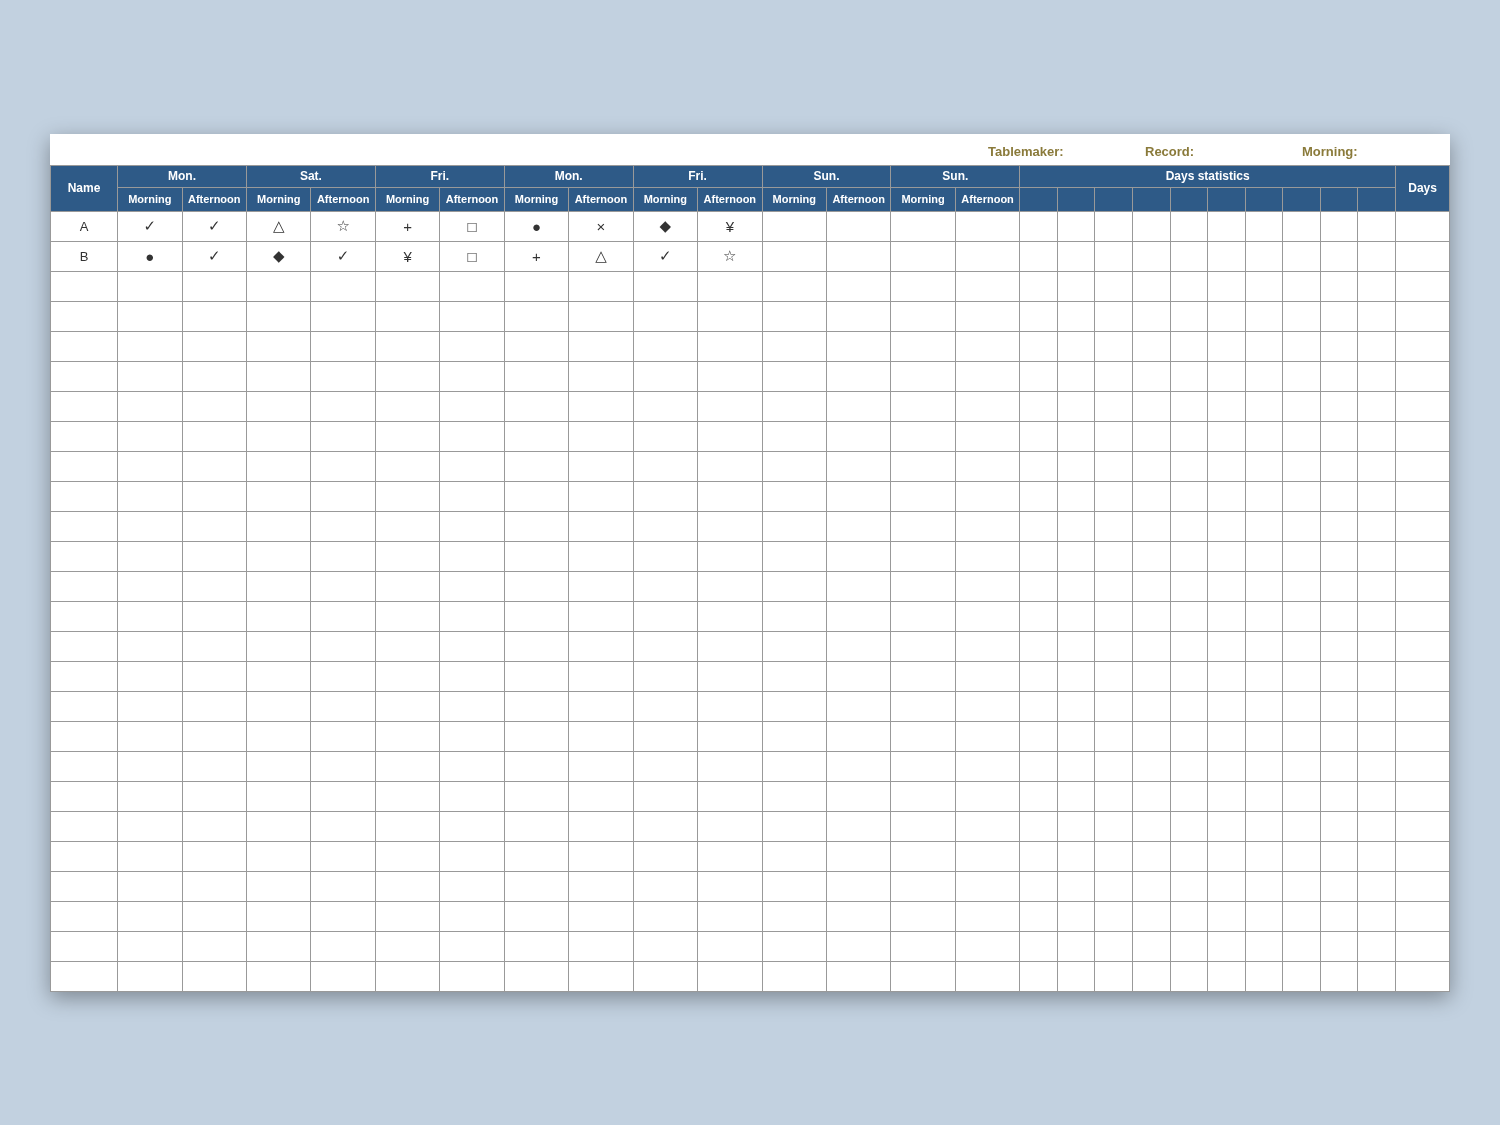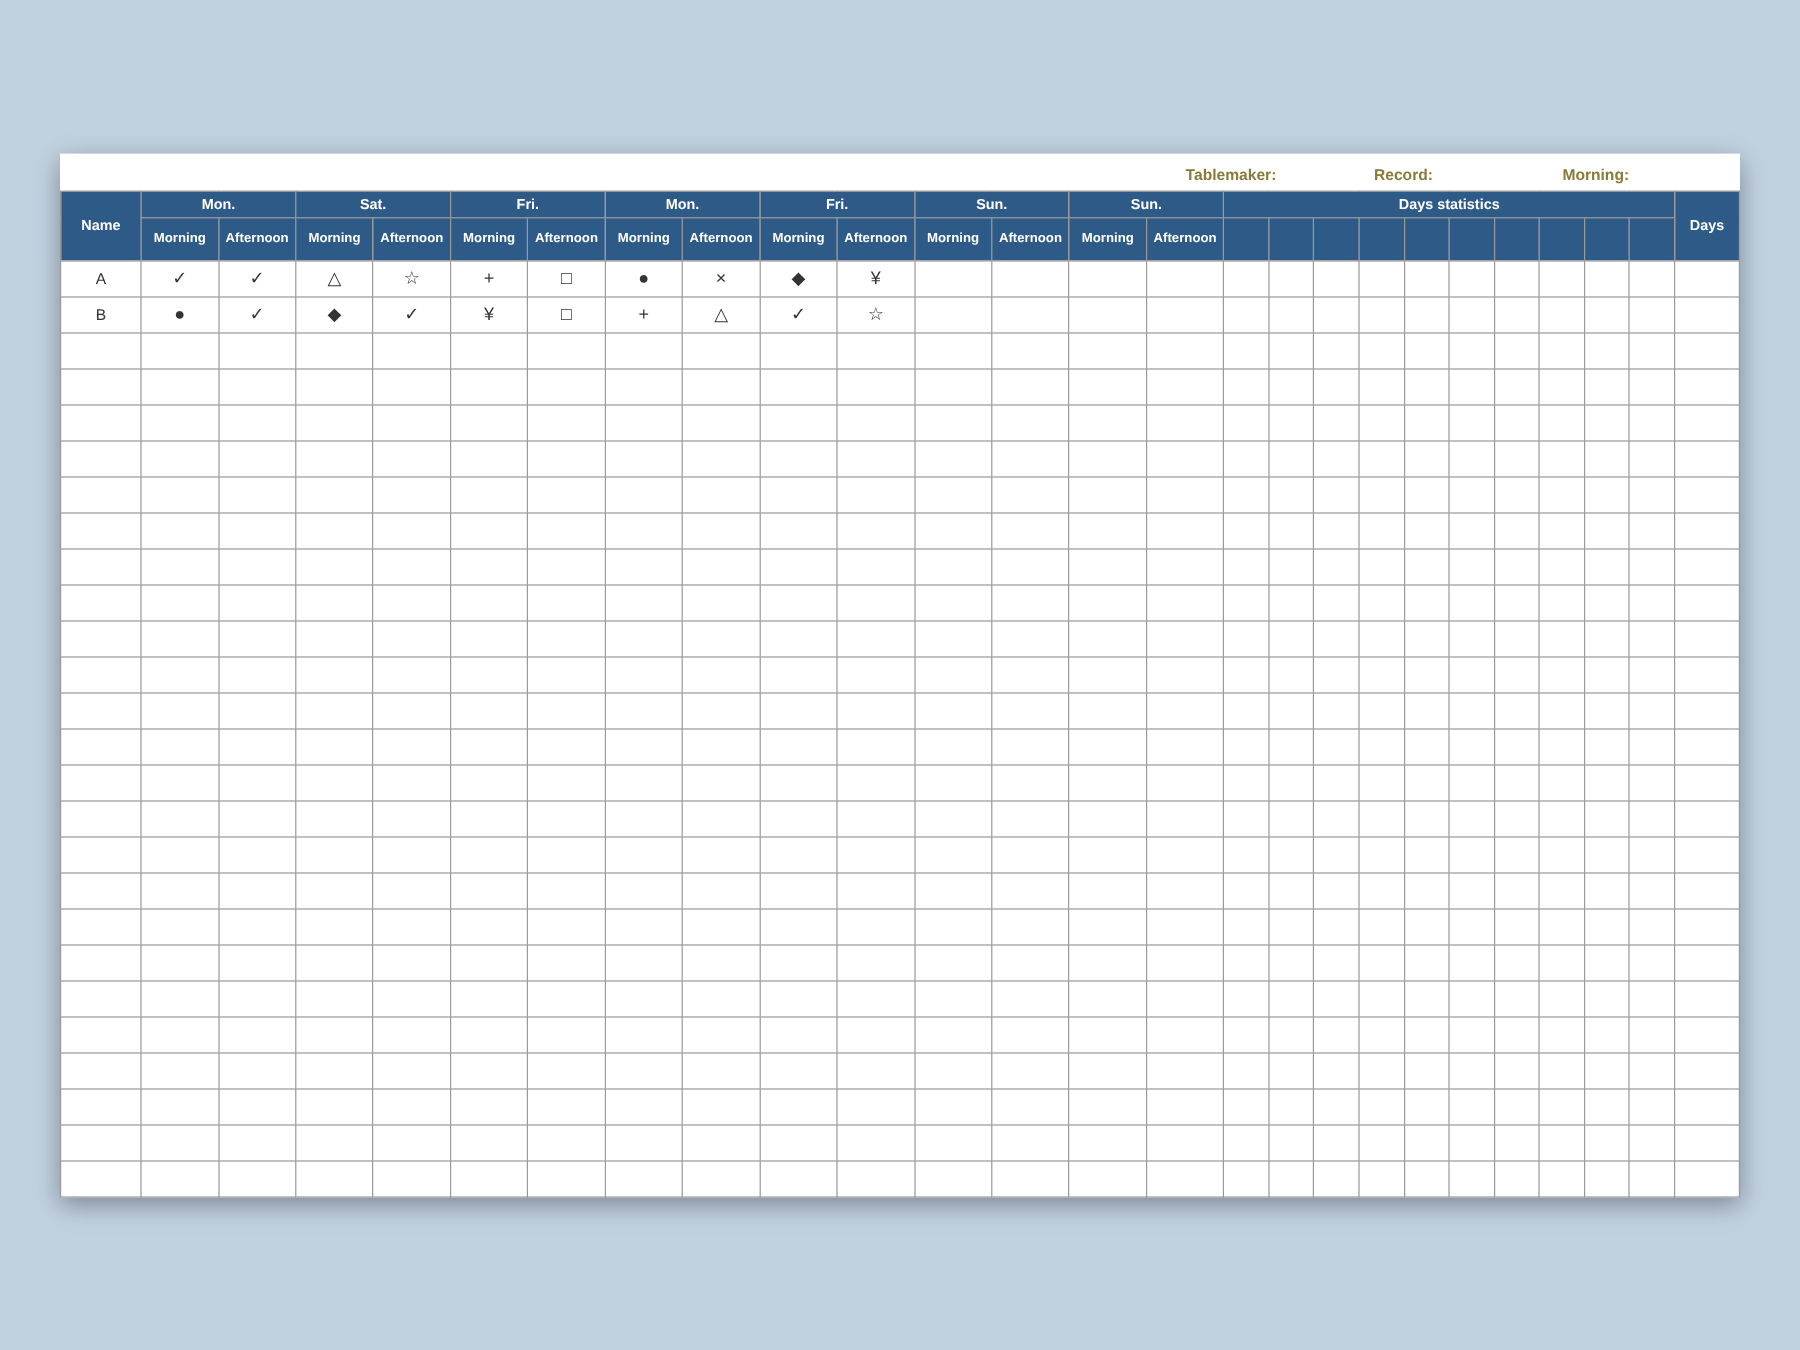--- a/index.html
+++ b/index.html
@@ -50,21 +50,21 @@
     font-size: 12px;
     height: 28px;
   }
   thead th {
     background: #2e5a87;
     color: #fff;
     font-weight: bold;
     font-size: 12px;
   }
   thead tr:first-child th { height: 22px; }
-  thead tr:last-child th { height: 36px; font-size: 11px; }
+  thead tr:last-child th { height: 24px; font-size: 11px; }
   .name-col { width: 50px; }
   .half-col { width: 48px; }
   .stat-col { width: 28px; }
   .note-col { width: 40px; }
   tbody td { height: 30px; font-size: 15px; color: #333; }
   tbody td.name-cell { font-size: 13px; }
 </style>
 </head>
 <body>
 

